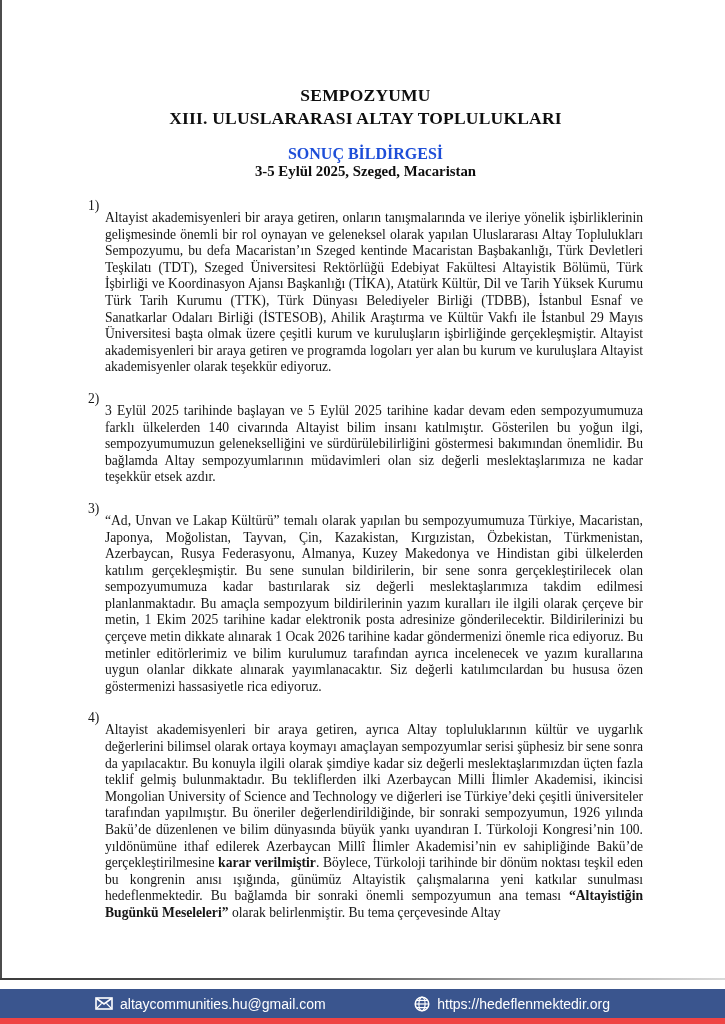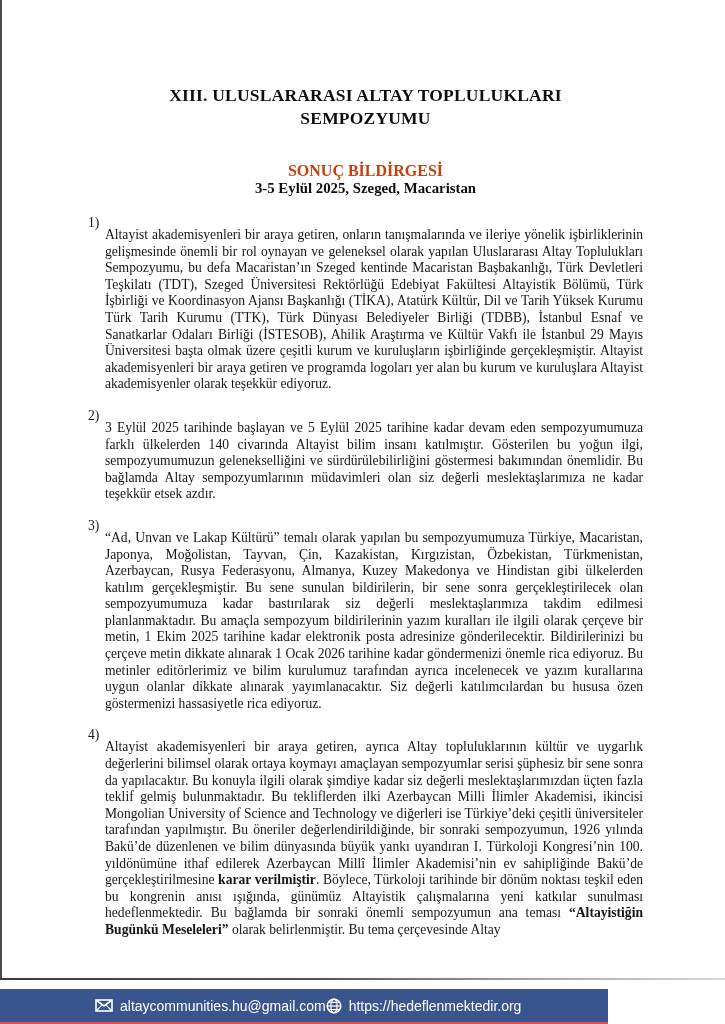--- a/index.html
+++ b/index.html
@@ -27,22 +27,22 @@
     font-size: 17.5px;
     line-height: 22.5px;
     text-align: center;
     letter-spacing: 0.2px;
     color: #0e0e0e;
   }
   .doc-subtitle {
     font-weight: bold;
     font-size: 16px;
     text-align: center;
-    margin-top: 33px;
-    color: #c2410c;
+    margin-top: 16px;
+    color: #1d4ed8;
   }
   .doc-date {
     font-weight: bold;
     font-size: 14.8px;
     text-align: center;
     color: #0e0e0e;
   }
   .paras { margin-top: 18px; }
   .para {
     display: flex;
@@ -62,23 +62,23 @@
   .b { font-weight: bold; }
   .pre-footer-line {
     position: absolute;
     left: 0; top: 978px;
     width: 725px; height: 1.5px;
     background: linear-gradient(to right, #3c3c3c 0%, #555555 45%, #a8a8a8 75%, #d8d8d8 100%);
   }
   .footer-bar {
     position: absolute;
     left: 0; bottom: 0;
-    width: 608px; height: 35px;
+    width: 725px; height: 35px;
     background: #3a558e;
-    border-bottom: 2px solid #ef4444;
+    border-bottom: 6px solid #ef4444;
     box-sizing: border-box;
     display: flex;
     align-items: center;
     justify-content: space-between;
     padding: 0 115px 0 95px;
     font-family: "Liberation Sans", sans-serif;
     font-size: 14px;
     color: #ffffff;
   }
   .footer-item {
@@ -92,22 +92,22 @@
   .footer-icon { display: inline-flex; align-items: center; }
   .footer-icon svg { display: block; }
 </style>
 </head>
 <body>
 
 <div class="page-edge-left"></div>
 
 <div class="content">
   <div class="doc-title">
+    <div>SEMPOZYUMU</div>
     <div>XIII. ULUSLARARASI ALTAY TOPLULUKLARI</div>
-    <div>SEMPOZYUMU</div>
   </div>
 
   <div class="doc-subtitle">SONUÇ BİLDİRGESİ</div>
 
   <div class="doc-date">3-5 Eylül 2025, Szeged, Macaristan</div>
 
   <div class="paras">
 
     <div class="para">
       <span class="para-num">1)</span>

